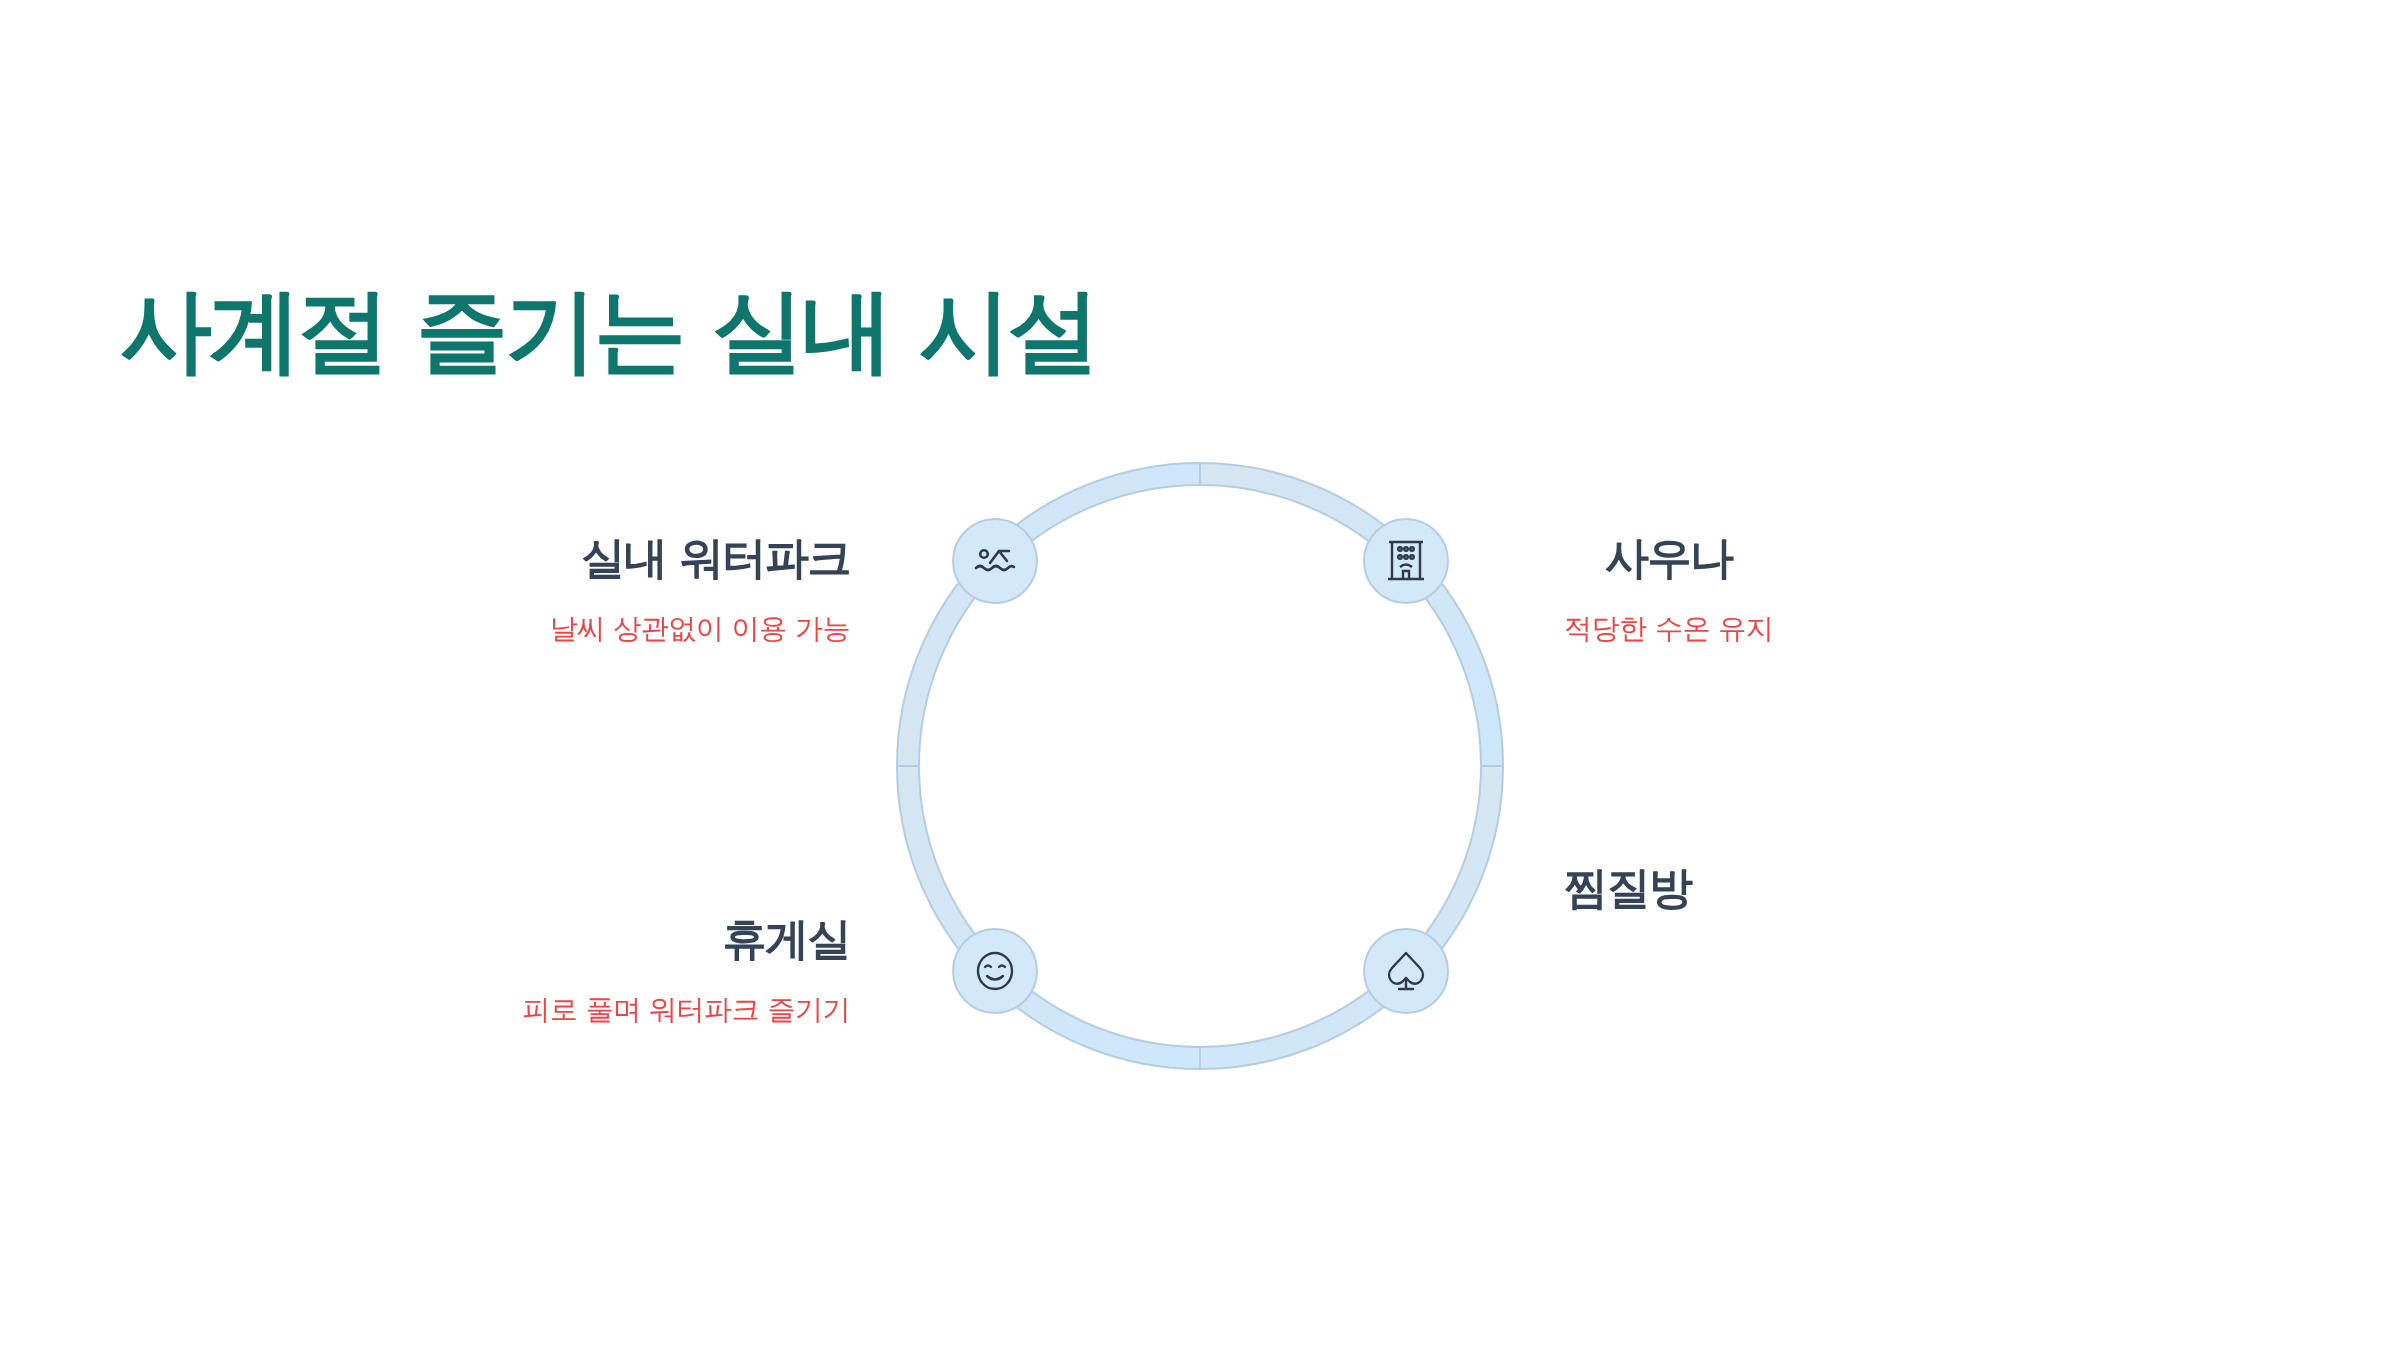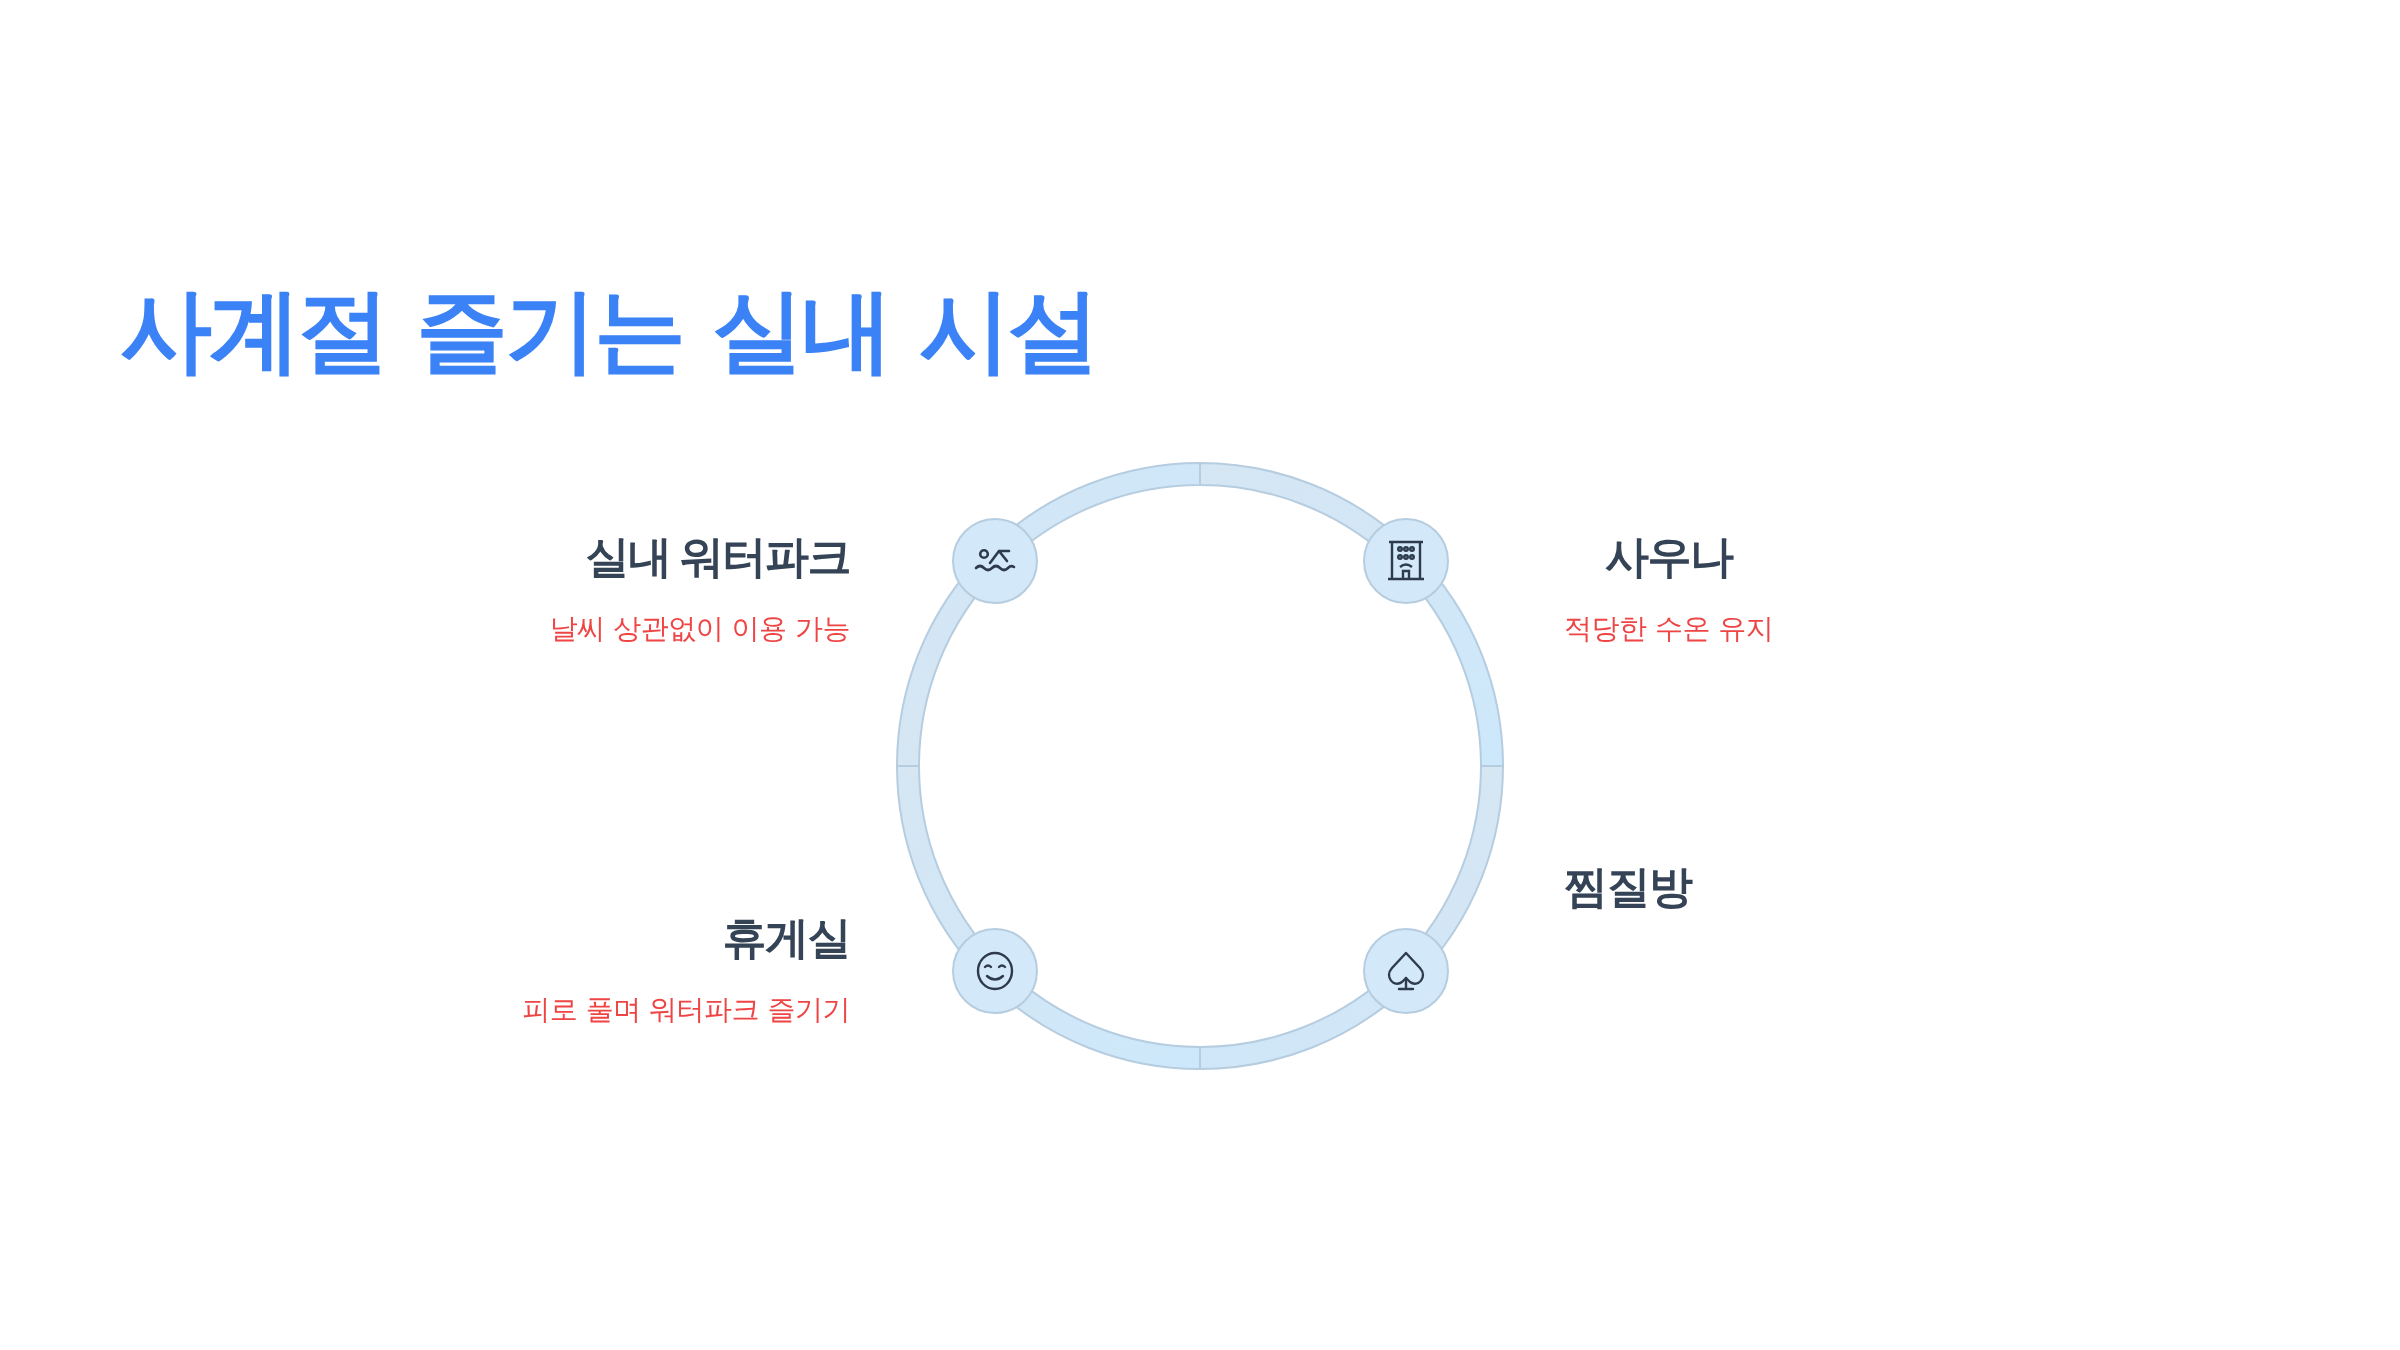--- a/index.html
+++ b/index.html
@@ -1,22 +1,22 @@
 <!DOCTYPE html>
 <html><head>
 <meta charset="utf-8">
 <style>
   html, body { margin:0; padding:0; background:#ffffff; }
   body { width:2400px; height:1350px; position:relative; overflow:hidden;
          font-family:"DejaVu Sans","Liberation Sans",sans-serif; color:#2e3c4f; }
   .title { position:absolute; left:120px; top:276px; font-size:92px; font-weight:bold;
-           letter-spacing:-3px; line-height:1.2; margin:0; color:#3b82f6; white-space:nowrap; }
+           letter-spacing:-3px; line-height:1.2; margin:0; color:#0f766e; white-space:nowrap; }
   .diagram { position:absolute; left:0; top:0; width:2400px; height:1350px; }
   .label { position:absolute; white-space:nowrap; }
-  .label .name { font-size:44px; font-weight:bold; letter-spacing:-1.5px; color:#344355; line-height:56px;font-family:Liberation Serif, serif; }
+  .label .name { font-size:44px; font-weight:bold; letter-spacing:-1.5px; color:#344355; line-height:56px; }
   .label .desc { font-size:28px; color:#ef4444; letter-spacing:-0.5px; line-height:46px; margin-top:20px; }
   .left { text-align:right; right:1550px; }
   .right { text-align:center; left:1564px; }
 </style>
 </head>
 <body>
 
 <h1 class="title">사계절 즐기는 실내 시설</h1>
 
 <svg class="diagram" viewBox="0 0 2400 1350" xmlns="http://www.w3.org/2000/svg">

